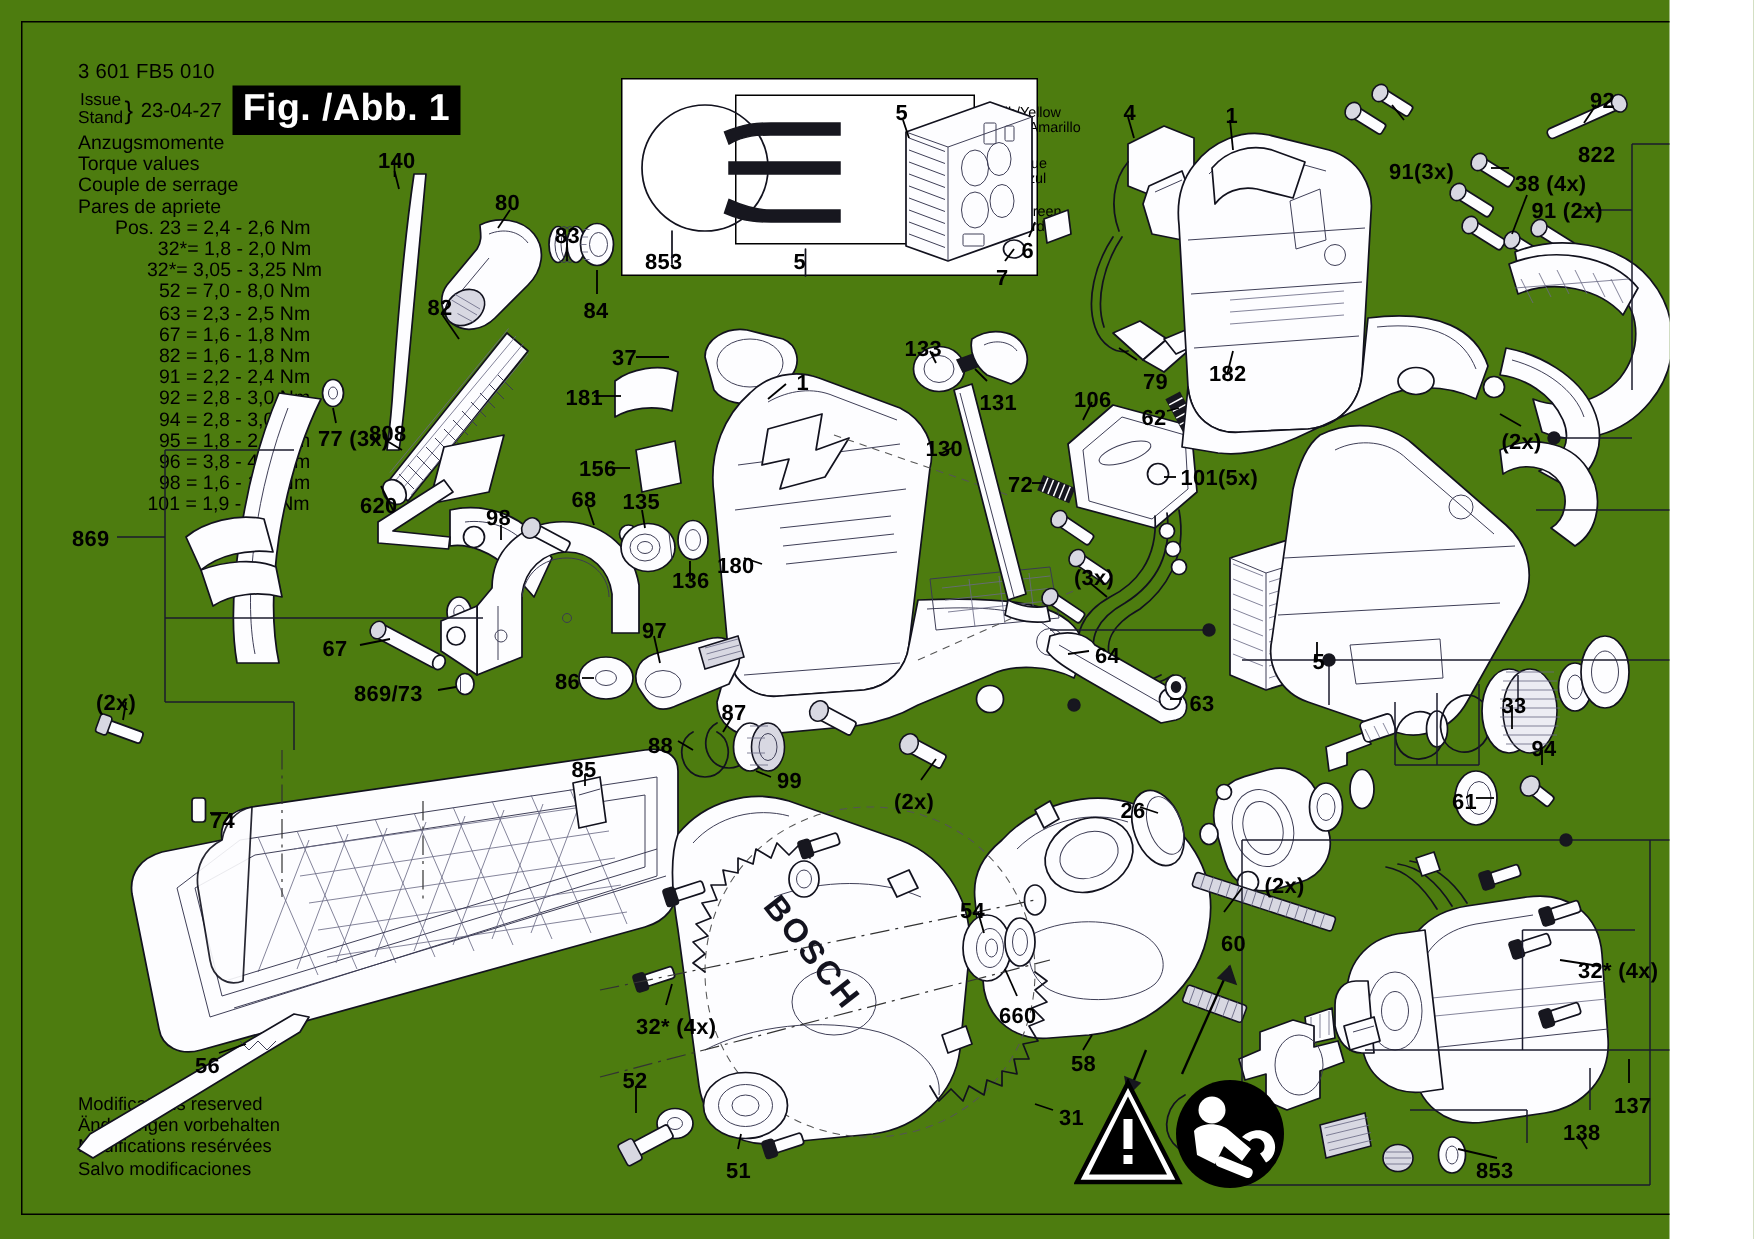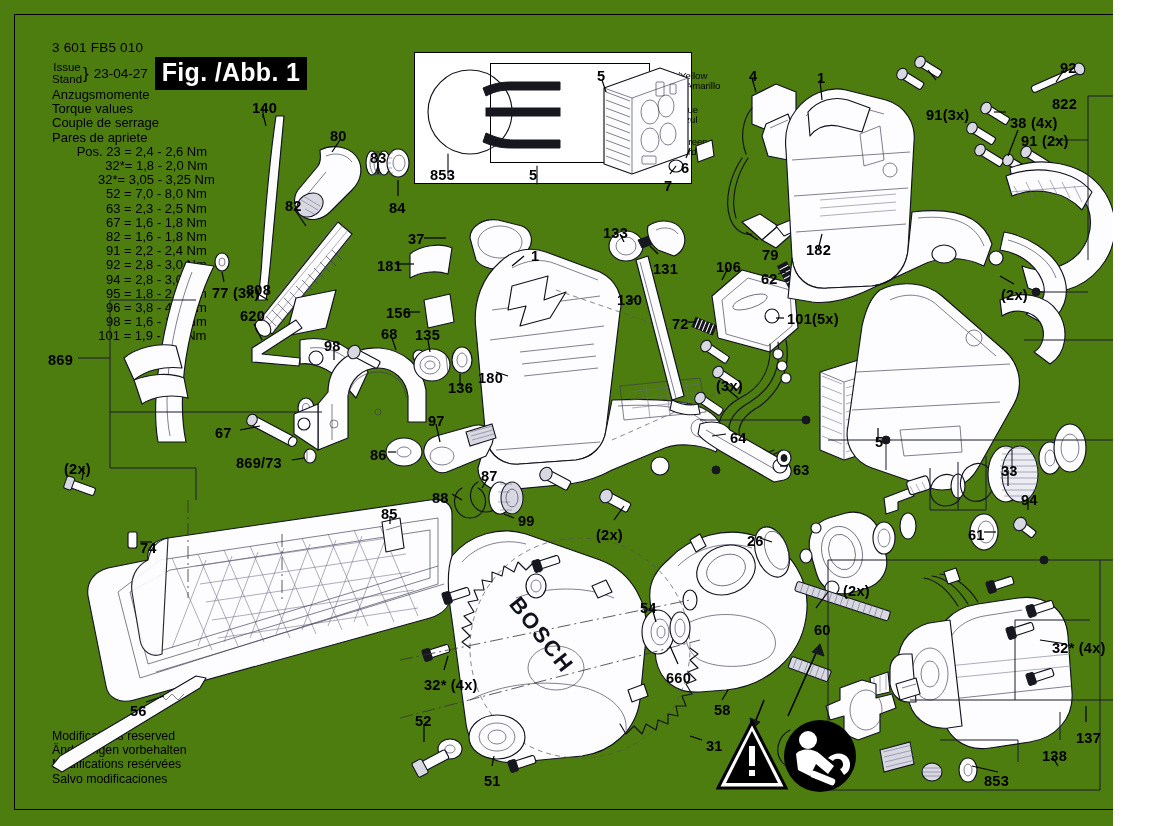--- a/index.html
+++ b/index.html
@@ -1040,21 +1040,21 @@
     </svg>
   </div>
 
 <div class="lbl" style="left: 252px; top: 100px;">140</div>
     <div class="lbl" style="left: 330px; top: 128px;">80</div>
     <div class="lbl" style="left: 370px; top: 150px;">83</div>
     <div class="lbl" style="left: 389px; top: 200px;">84</div>
     <div class="lbl" style="left: 285px; top: 198px;">82</div>
     <div class="lbl" style="left: 212px; top: 285px;">77 (3x)</div>
     <div class="lbl" style="left: 246px; top: 282px;">808</div>
-    <div class="lbl" style="left: 240px; top: 308px;">620</div>
+    <div class="lbl" style="left: 240px; top: 330px;">620</div>
     <div class="lbl" style="left: 48px; top: 352px;">869</div>
     <div class="lbl" style="left: 324px; top: 338px;">98</div>
     <div class="lbl" style="left: 381px; top: 326px;">68</div>
     <div class="lbl" style="left: 415px; top: 327px;">135</div>
     <div class="lbl" style="left: 448px; top: 380px;">136</div>
     <div class="lbl" style="left: 386px; top: 305px;">156</div>
     <div class="lbl" style="left: 377px; top: 258px;">181</div>
     <div class="lbl" style="left: 408px; top: 231px;">37</div>
     <div class="lbl" style="left: 531px; top: 248px;">1</div>
     <div class="lbl" style="left: 478px; top: 370px;">180</div>

